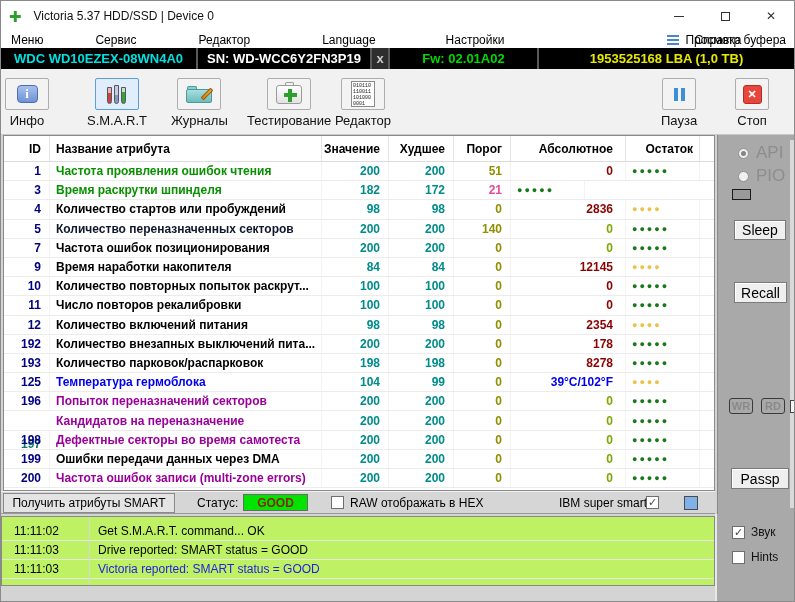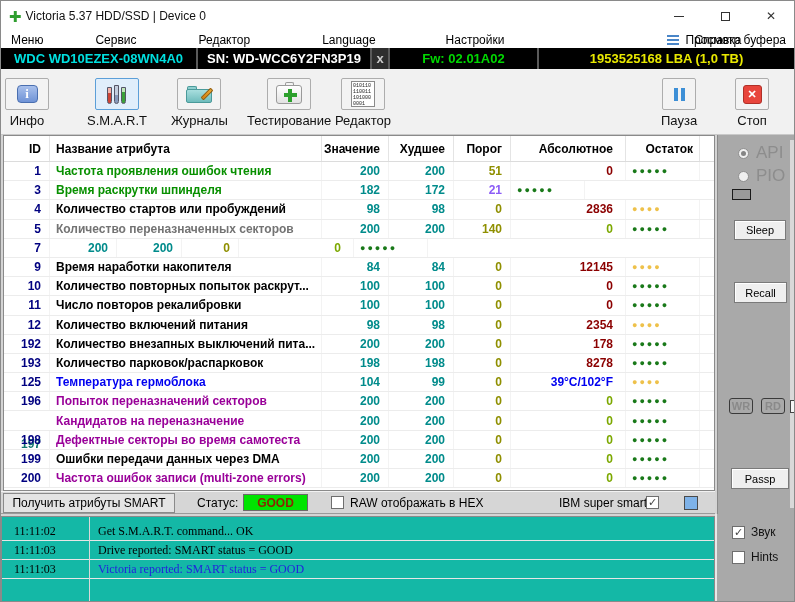--- a/index.html
+++ b/index.html
@@ -3,21 +3,21 @@
 <meta charset="utf-8">
 <style>
   * { margin:0; padding:0; box-sizing:border-box; }
   html,body { width:795px; height:602px; }
   body { font-family:"Liberation Sans", sans-serif; background:#d4d4d4; }
   .window { position:relative; width:795px; height:602px; background:#d4d4d4; border:1px solid #8a8a8a; overflow:hidden; }
 
   
   .titlebar { position:absolute; left:0; top:0; width:100%; height:30px; background:#ffffff; display:flex; align-items:center; }
   .app-icon { margin-left:8px; font-size:15px; color:#2f9e2f; line-height:1; }
-  .title-text { margin-left:4px; font-size:12px; color:#111; }
+  .title-text { margin-left:12px; font-size:12px; color:#111; }
   .win-controls { position:absolute; right:0; top:0; height:30px; display:flex; }
   .win-btn { width:46px; height:30px; display:flex; align-items:center; justify-content:center; color:#333; font-size:12px; }
   .glyph-min { display:block; width:10px; border-top:1px solid #333; }
   .glyph-max { display:block; width:9px; height:9px; border:1px solid #333; }
 
   
   .menubar { position:absolute; left:0; top:30px; width:100%; height:17px; background:#ffffff; display:flex; align-items:center; font-size:12px; color:#000; }
   .menu-item { padding:0 10px; }
   .mi-0{margin-left:0px;} .mi-1{margin-left:32px;} .mi-2{margin-left:42px;} .mi-3{margin-left:52px;} .mi-4{margin-left:50px;} .mi-5{margin-left:170px;}
   .buffer-view { position:absolute; right:8px; display:flex; align-items:center; gap:6px; }
@@ -77,21 +77,21 @@
   .col-dots { width:74px; padding-left:6px; font-size:9px; letter-spacing:2px; }
   .col-fill { flex:1; border-right:none !important; }
 
   
   .sidepanel { position:absolute; left:716px; top:134px; width:79px; height:379px; background:#a9a9a9; border-left:1px solid #8a8a8a; }
   .radio-row { position:absolute; left:20px; display:flex; align-items:center; gap:7px; font-size:17px; color:#8d8d8d; }
   .radio { width:11px; height:11px; border-radius:50%; background:#f0f0f0; border:1px solid #8f8f8f; position:relative; }
   .radio .dot { position:absolute; left:2px; top:2px; width:5px; height:5px; border-radius:50%; background:#858585; display:none; }
   .radio.on .dot { display:block; }
   .mini-rect { position:absolute; left:14px; top:54px; width:19px; height:11px; background:#9a9a9a; border:1px solid #1a1a1a; }
-  .side-btn { position:absolute; background:#efefef; border:1px solid #7a7a7a; box-shadow:inset 1px 1px 0 #ffffff; font-size:11px; color:#000; display:flex; align-items:center; justify-content:center; }
+  .side-btn { position:absolute; background:#efefef; border:1px solid #7a7a7a; box-shadow:inset 1px 1px 0 #ffffff; font-size:14px; color:#000; display:flex; align-items:center; justify-content:center; }
   .btn-sleep { left:16px; top:85px; width:52px; height:20px; }
   .btn-recall { left:16px; top:147px; width:53px; height:21px; }
   .btn-passp { left:13px; top:333px; width:58px; height:21px; }
   .tiny-btn { position:absolute; top:263px; width:24px; height:16px; border:1px solid #3a3a3a; border-radius:3px; font-size:11px; font-weight:bold; color:#8a8a8a; display:flex; align-items:center; justify-content:center; }
   .btn-wr { left:11px; } .btn-rd { left:43px; }
   .vslider { position:absolute; right:1px; top:5px; width:5px; height:368px; background:#d9d9d9; }
   .vslider .handle { position:absolute; left:0; top:260px; width:5px; height:13px; background:#f6f6f6; border:1px solid #444; }
 
   
   .statusbar { position:absolute; left:0; top:490px; width:714px; height:23px; background:#d6d6d6; border-top:1px solid #f2f2f2; border-bottom:1px solid #9a9a9a; font-size:12px; color:#000; }
@@ -99,21 +99,21 @@
   .status-label { position:absolute; left:196px; top:4px; }
   .status-box { position:absolute; left:242px; top:2px; width:65px; height:17px; border:1px solid #6a6a6a; font-weight:bold; font-size:12px; display:flex; align-items:center; justify-content:center; }
   .checkbox { width:13px; height:13px; background:#fff; border:1px solid #6e6e6e; font-size:11px; line-height:11px; color:#444; text-align:center; }
   .cb-raw { position:absolute; left:330px; top:4px; }
   .raw-label { position:absolute; left:349px; top:4px; }
   .ibm-label { position:absolute; left:550px; top:4px;margin-left:8px; }
   .cb-ibm { position:absolute; left:645px; top:4px; }
   .blue-square { position:absolute; left:683px; top:4px; width:14px; height:14px; background:#7eb2e8; border:1px solid #4a4a4a; }
 
   
-  .logarea { position:absolute; left:0; top:515px; width:714px; height:87px; background:#14b8a6; border:1px solid #8a8a8a; padding-top:5px; overflow:hidden;font-family:Liberation Serif, serif; }
+  .logarea { position:absolute; left:0; top:515px; width:714px; height:70px; background:#bef264; border:1px solid #8a8a8a; padding-top:5px; overflow:hidden; }
   .logline { position:absolute; left:87px; top:0; bottom:0; width:1px; background:#d8d8d8; }
   .log-row { display:flex; height:19px; align-items:center; border-bottom:1px solid #e6e6e6; font-size:12px; }
   .log-time { width:87px; padding-left:12px; color:#000; flex:none; }
   .log-msg { padding-left:9px; white-space:nowrap; }
 
   .logside { position:absolute; left:714px; top:513px; width:81px; height:89px; background:#a9a9a9; border-left:2px solid #e8e8e8; }
   .side-check { position:absolute; left:15px; display:flex; align-items:center; gap:6px; font-size:12px; color:#111; }
 </style>
 </head>
 <body>
@@ -240,46 +240,47 @@
           <div class="col-thr" style="color: rgb(143, 143, 0);">51</div>
           <div class="col-raw" style="color: rgb(139, 0, 0);">0</div>
           <div class="col-dots" style="color: rgb(25, 121, 25);">●●●●●</div>
           <div class="col-fill"></div>
         </div>
         <div class="trow">
           <div class="col-id" style="color: rgb(0, 0, 128);">3</div>
           <div class="col-name" style="color: rgb(8, 144, 0);">Время раскрутки шпинделя</div>
           <div class="col-val" style="color: rgb(0, 139, 139);">182</div>
           <div class="col-worst" style="color: rgb(0, 139, 139);">172</div>
-          <div class="col-thr" style="color: #8b5cf6;">21</div>
+          <div class="col-thr" style="color: #ec4899;">21</div>
           <div class="col-dots" style="color: rgb(25, 121, 25);">●●●●●</div>
           <div class="col-fill"></div>
         </div>
         <div class="trow">
           <div class="col-id" style="color: rgb(0, 0, 128);">4</div>
           <div class="col-name" style="color: rgb(0, 0, 0);">Количество стартов или пробуждений</div>
           <div class="col-val" style="color: rgb(0, 139, 139);">98</div>
           <div class="col-worst" style="color: rgb(0, 139, 139);">98</div>
           <div class="col-thr" style="color: rgb(143, 143, 0);">0</div>
           <div class="col-raw" style="color: rgb(139, 0, 0);">2836</div>
           <div class="col-dots" style="color: rgb(238, 193, 74);">●●●●</div>
           <div class="col-fill"></div>
         </div>
         <div class="trow">
           <div class="col-id" style="color: rgb(0, 0, 128);">5</div>
-          <div class="col-name" style="color: #737373;">Количество переназначенных секторов</div>
+          <div class="col-name" style="color: #0f172a;">Количество переназначенных секторов</div>
           <div class="col-val" style="color: rgb(0, 139, 139);">200</div>
           <div class="col-worst" style="color: rgb(0, 139, 139);">200</div>
           <div class="col-thr" style="color: rgb(143, 143, 0);">140</div>
           <div class="col-raw" style="color: rgb(124, 168, 0);">0</div>
           <div class="col-dots" style="color: rgb(25, 121, 25);">●●●●●</div>
           <div class="col-fill"></div>
         </div>
         <div class="trow">
           <div class="col-id" style="color: rgb(0, 0, 128);">7</div>
+          <div class="col-name" style="color: rgb(0, 0, 0);">Частота ошибок позиционирования</div>
           <div class="col-val" style="color: rgb(0, 139, 139);">200</div>
           <div class="col-worst" style="color: rgb(0, 139, 139);">200</div>
           <div class="col-thr" style="color: rgb(143, 143, 0);">0</div>
           <div class="col-raw" style="color: rgb(124, 168, 0);">0</div>
           <div class="col-dots" style="color: rgb(25, 121, 25);">●●●●●</div>
           <div class="col-fill"></div>
         </div>
         <div class="trow">
           <div class="col-id" style="color: rgb(0, 0, 128);">9</div>
           <div class="col-name" style="color: rgb(0, 0, 0);">Время наработки накопителя</div>

